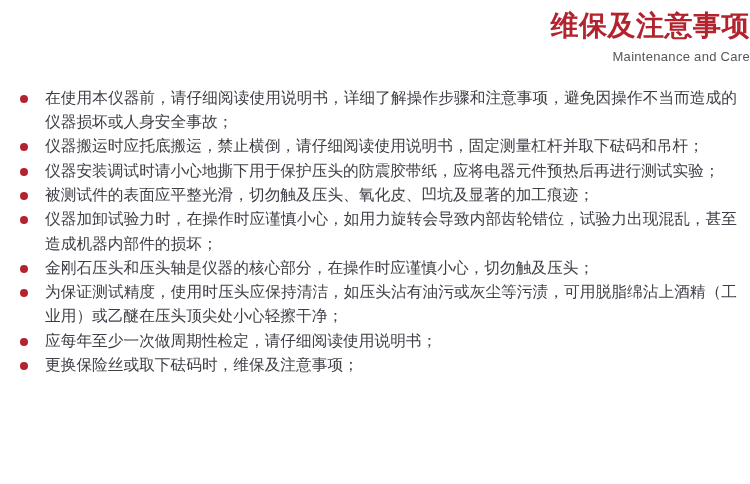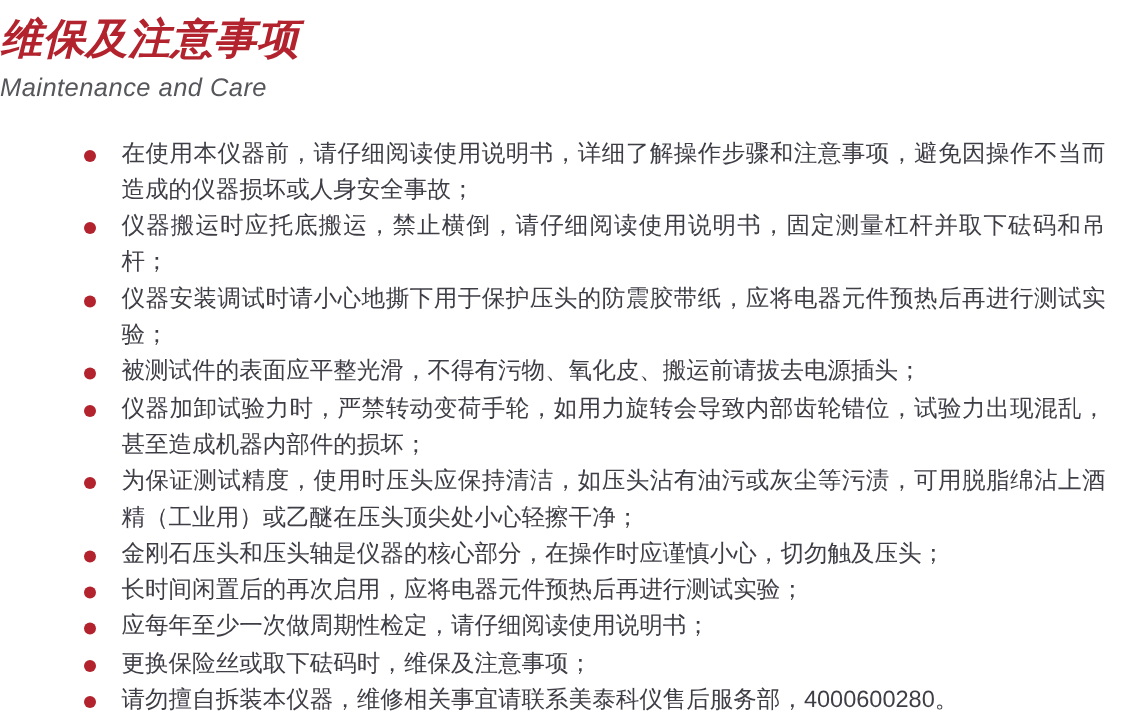--- a/index.html
+++ b/index.html
@@ -15,48 +15,46 @@
     overflow: hidden;
     font-family: "Liberation Sans", "DejaVu Sans", sans-serif;
   }
   .page {
     width: 750px;
     height: 484px;
     background: #ffffff;
     position: relative;
   }
   .doc-header {
-    text-align: left;
-    font-style: italic;
+    text-align: right;
   }
   .doc-title {
     margin-top: 10px;
     font-size: 28px;
     line-height: 1.15;
     font-weight: bold;
     letter-spacing: 0.5px;
     color: var(--accent);
   }
   .doc-subtitle {
     margin-top: 7px;
-    font-size: 17px;
+    font-size: 13px;
     line-height: 1.2;
     font-weight: normal;
     letter-spacing: 0.3px;
     color: var(--subtitle);
   }
   .notes-list {
     list-style: none;
     margin-top: 21px;
     padding-right: 13px;
   }
   .notes-list li {
     display: flex;
     align-items: flex-start;
-    padding-left: 36px;
   }
   .dot {
     flex: none;
     width: 8px;
     height: 8px;
     border-radius: 50%;
     background: var(--accent);
     margin: 9px 17px 0 20px;
   }
   .li-text {
@@ -86,44 +84,36 @@
       <li>
         <span class="dot"></span>
         <span class="li-text">仪器搬运时应托底搬运，禁止横倒，请仔细阅读使用说明书，固定测量杠杆并取下砝码和吊杆；</span>
       </li>
       <li>
         <span class="dot"></span>
         <span class="li-text">仪器安装调试时请小心地撕下用于保护压头的防震胶带纸，应将电器元件预热后再进行测试实验；</span>
       </li>
       <li>
         <span class="dot"></span>
-        <span class="li-text">被测试件的表面应平整光滑，不得有污物、氧化皮、搬运前请拔去电源插头；</span>
+        <span class="li-text">被测试件的表面应平整光滑，切勿触及压头、氧化皮、凹坑及显著的加工痕迹；</span>
       </li>
       <li>
         <span class="dot"></span>
-        <span class="li-text">仪器加卸试验力时，严禁转动变荷手轮，如用力旋转会导致内部齿轮错位，试验力出现混乱，甚至造成机器内部件的损坏；</span>
-      </li>
-      <li>
-        <span class="dot"></span>
-        <span class="li-text">为保证测试精度，使用时压头应保持清洁，如压头沾有油污或灰尘等污渍，可用脱脂绵沾上酒精（工业用）或乙醚在压头顶尖处小心轻擦干净；</span>
+        <span class="li-text">仪器加卸试验力时，在操作时应谨慎小心，如用力旋转会导致内部齿轮错位，试验力出现混乱，甚至造成机器内部件的损坏；</span>
       </li>
       <li>
         <span class="dot"></span>
         <span class="li-text">金刚石压头和压头轴是仪器的核心部分，在操作时应谨慎小心，切勿触及压头；</span>
       </li>
       <li>
         <span class="dot"></span>
-        <span class="li-text">长时间闲置后的再次启用，应将电器元件预热后再进行测试实验；</span>
+        <span class="li-text">为保证测试精度，使用时压头应保持清洁，如压头沾有油污或灰尘等污渍，可用脱脂绵沾上酒精（工业用）或乙醚在压头顶尖处小心轻擦干净；</span>
       </li>
       <li>
         <span class="dot"></span>
         <span class="li-text">应每年至少一次做周期性检定，请仔细阅读使用说明书；</span>
       </li>
       <li>
         <span class="dot"></span>
         <span class="li-text">更换保险丝或取下砝码时，维保及注意事项；</span>
       </li>
-      <li>
-        <span class="dot"></span>
-        <span class="li-text">请勿擅自拆装本仪器，维修相关事宜请联系美泰科仪售后服务部，4000600280。</span>
-      </li>
     </ul>
 </div>
 
 </body></html>

